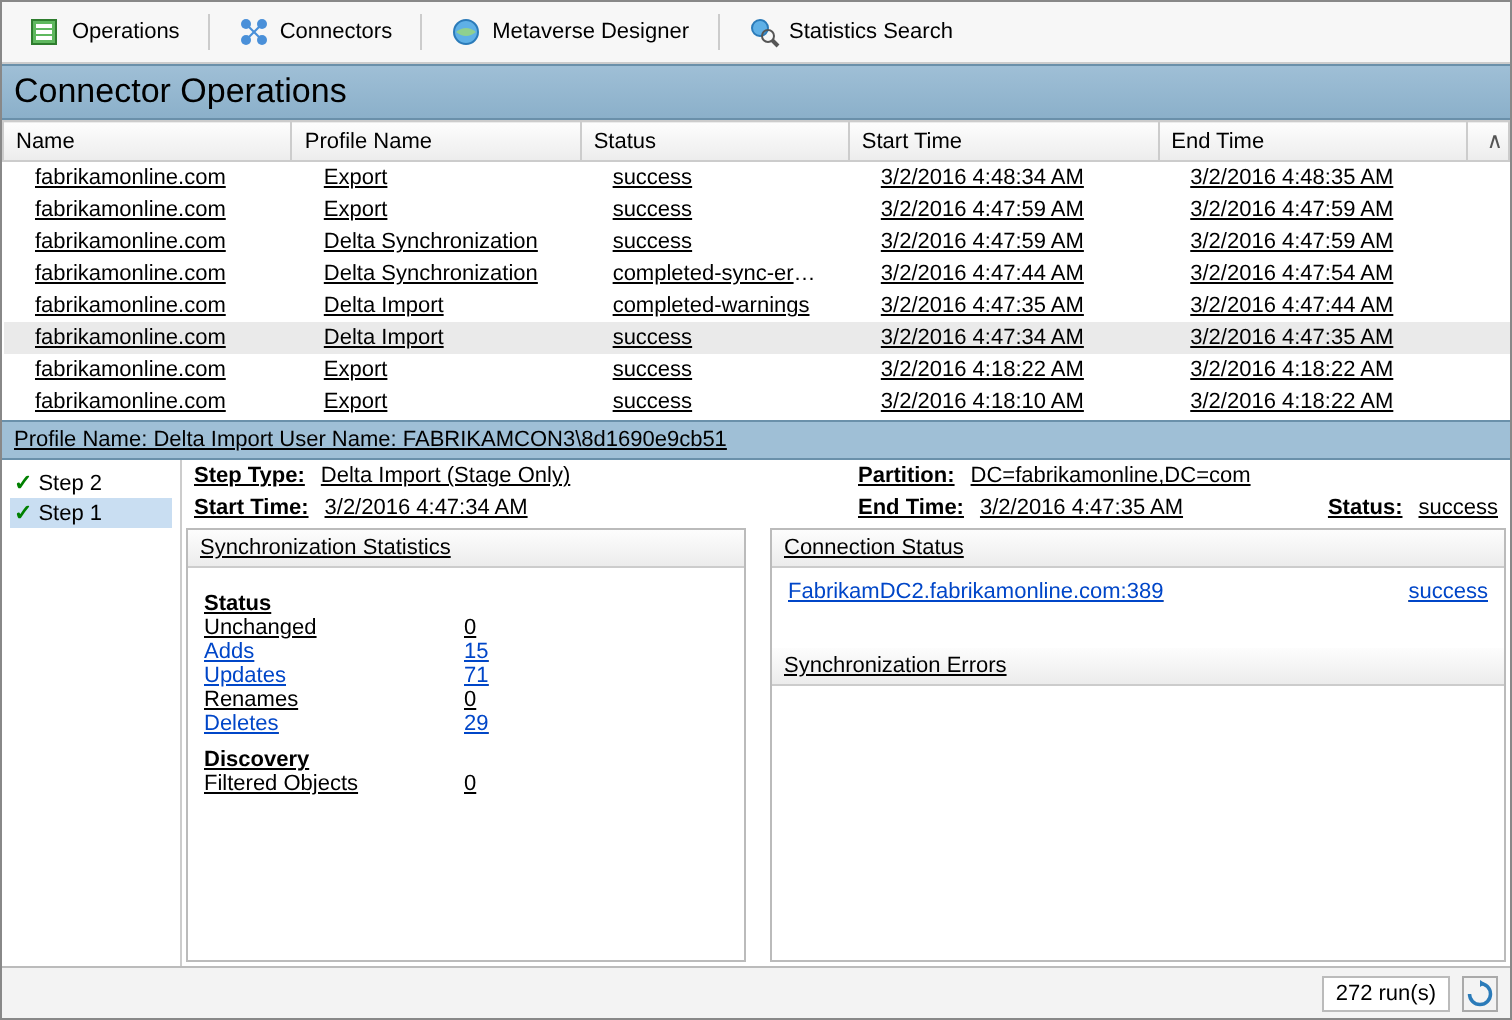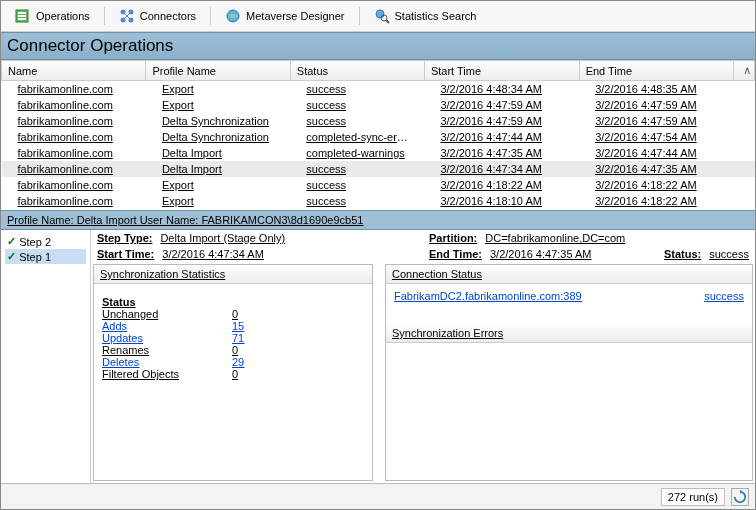--- a/index.html
+++ b/index.html
@@ -252,20 +252,21 @@
               <span class="lnk">71</span>
             </div>
           <div class="row">
               <span class="lbl">Renames</span>
               <span>0</span>
             </div>
           <div class="row">
               <span class="lbl lnk">Deletes</span>
               <span class="lnk">29</span>
             </div>
+          <div class="group">Discovery</div>
           <div class="row">
               <span class="lbl">Filtered Objects</span>
               <span>0</span>
             </div>
         </div>
       </div>
 
       <div class="panel-right">
         <div class="panel-h">Connection Status</div>
         <div class="panel-body" style="flex:0 0 40px; display:flex; justify-content:space-between;">

